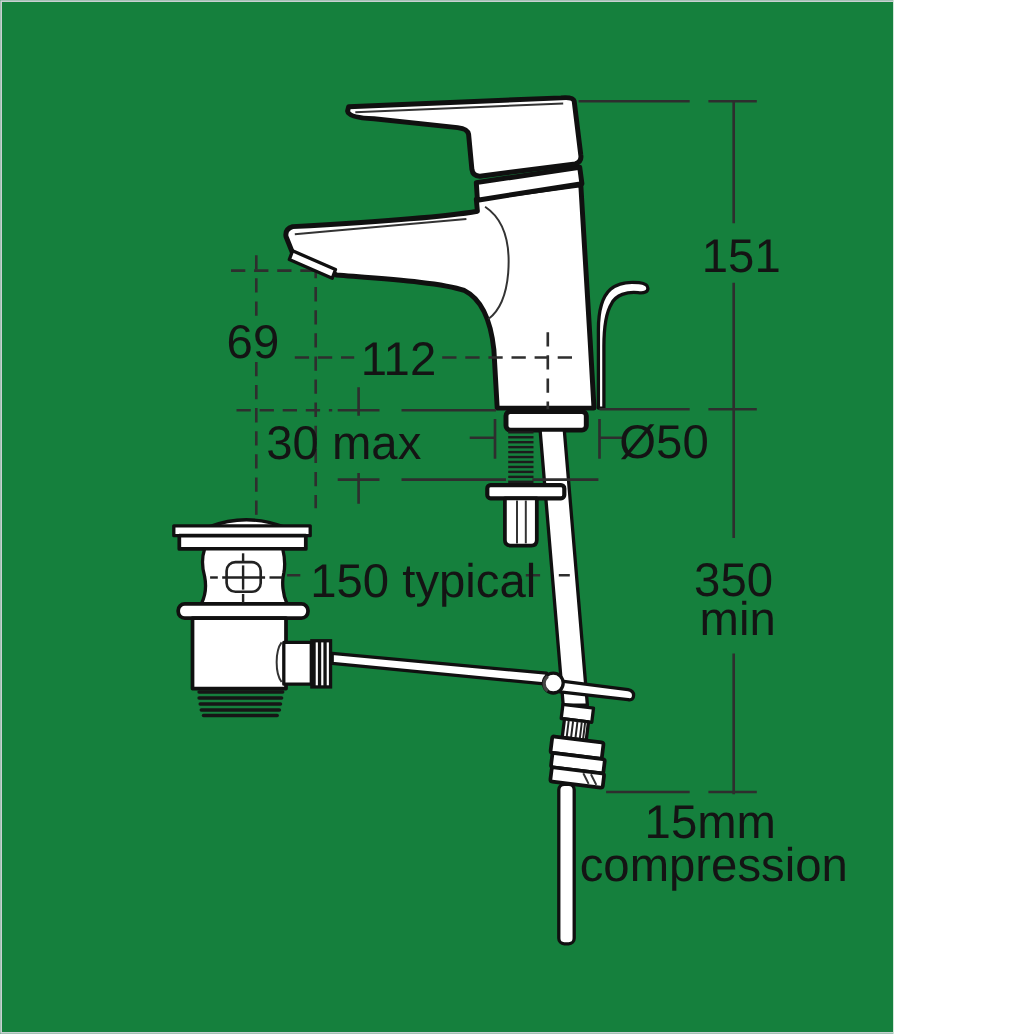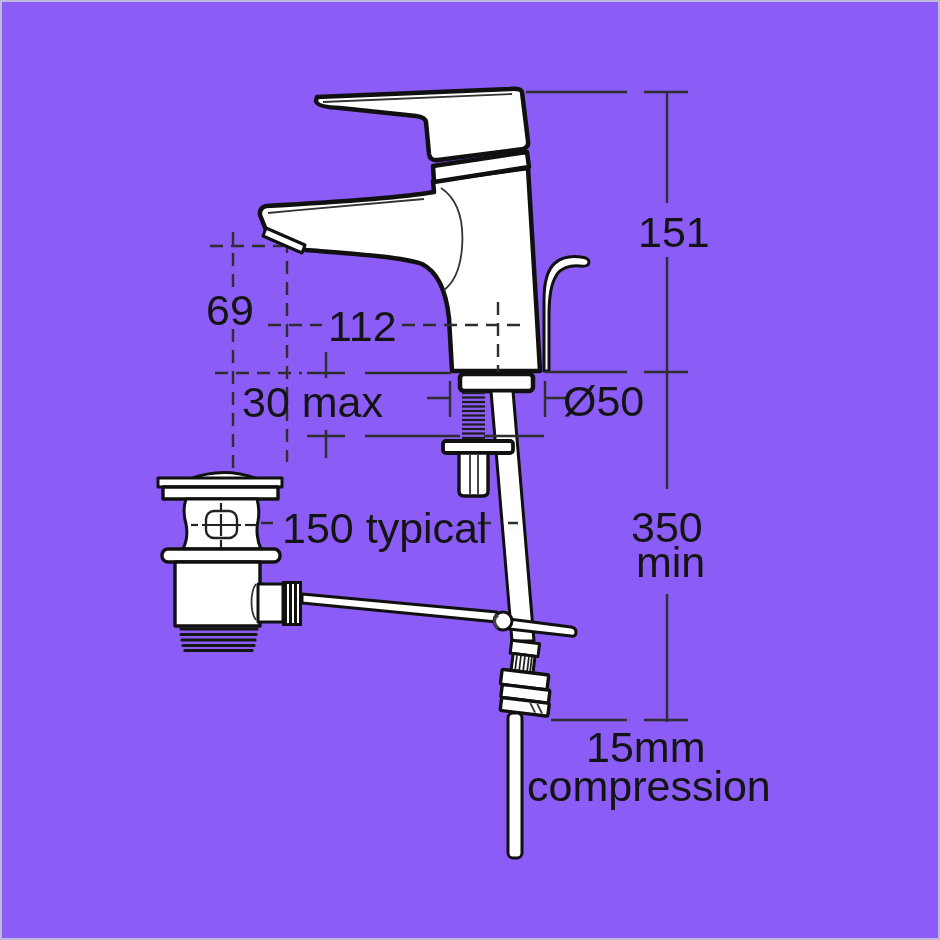--- a/index.html
+++ b/index.html
@@ -1,16 +1,16 @@
 <!DOCTYPE html>
 <html><head>
 <meta charset="utf-8">
 <style>
   html,body{margin:0;padding:0;background:#ffffff;}
-  .stage{position:relative;width:940px;height:940px;background:#8b5cf6;overflow:hidden;
+  .stage{position:relative;width:812px;height:940px;background:#15803d;overflow:hidden;
          font-family:"Liberation Sans", sans-serif;}
   svg{position:absolute;left:0;top:0;}
   svg text{font-family:"Liberation Sans","DejaVu Sans",sans-serif;font-size:43px;fill:#141414;}
   .inkf  {stroke:#101010;fill:#ffffff;}
   .thin  {stroke:#2e2e2e;stroke-width:2.4;fill:none;}
   .thin1 {stroke:#333333;stroke-width:1.8;fill:none;}
   .dash  {stroke:#2e2e2e;stroke-width:2.4;fill:none;stroke-dasharray:13 8;}
   .b45{stroke-width:4.5;stroke-linejoin:round;}
   .b35{stroke-width:3.4;stroke-linejoin:round;}
   .b30{stroke-width:3.0;stroke-linejoin:round;}

